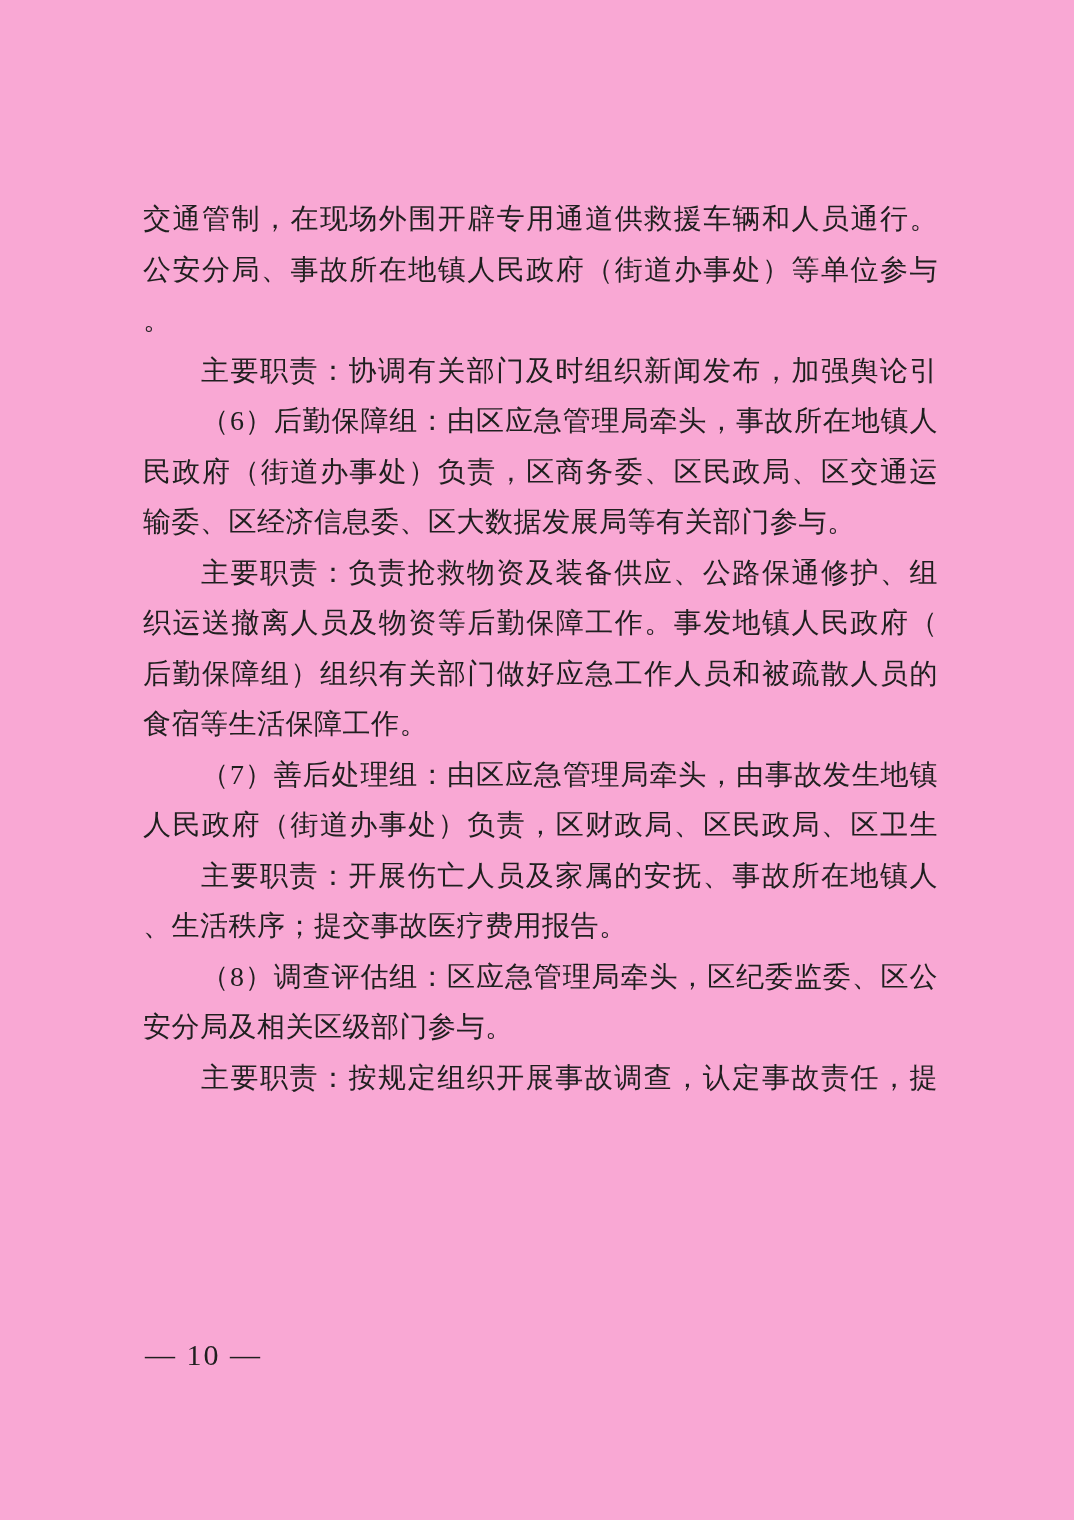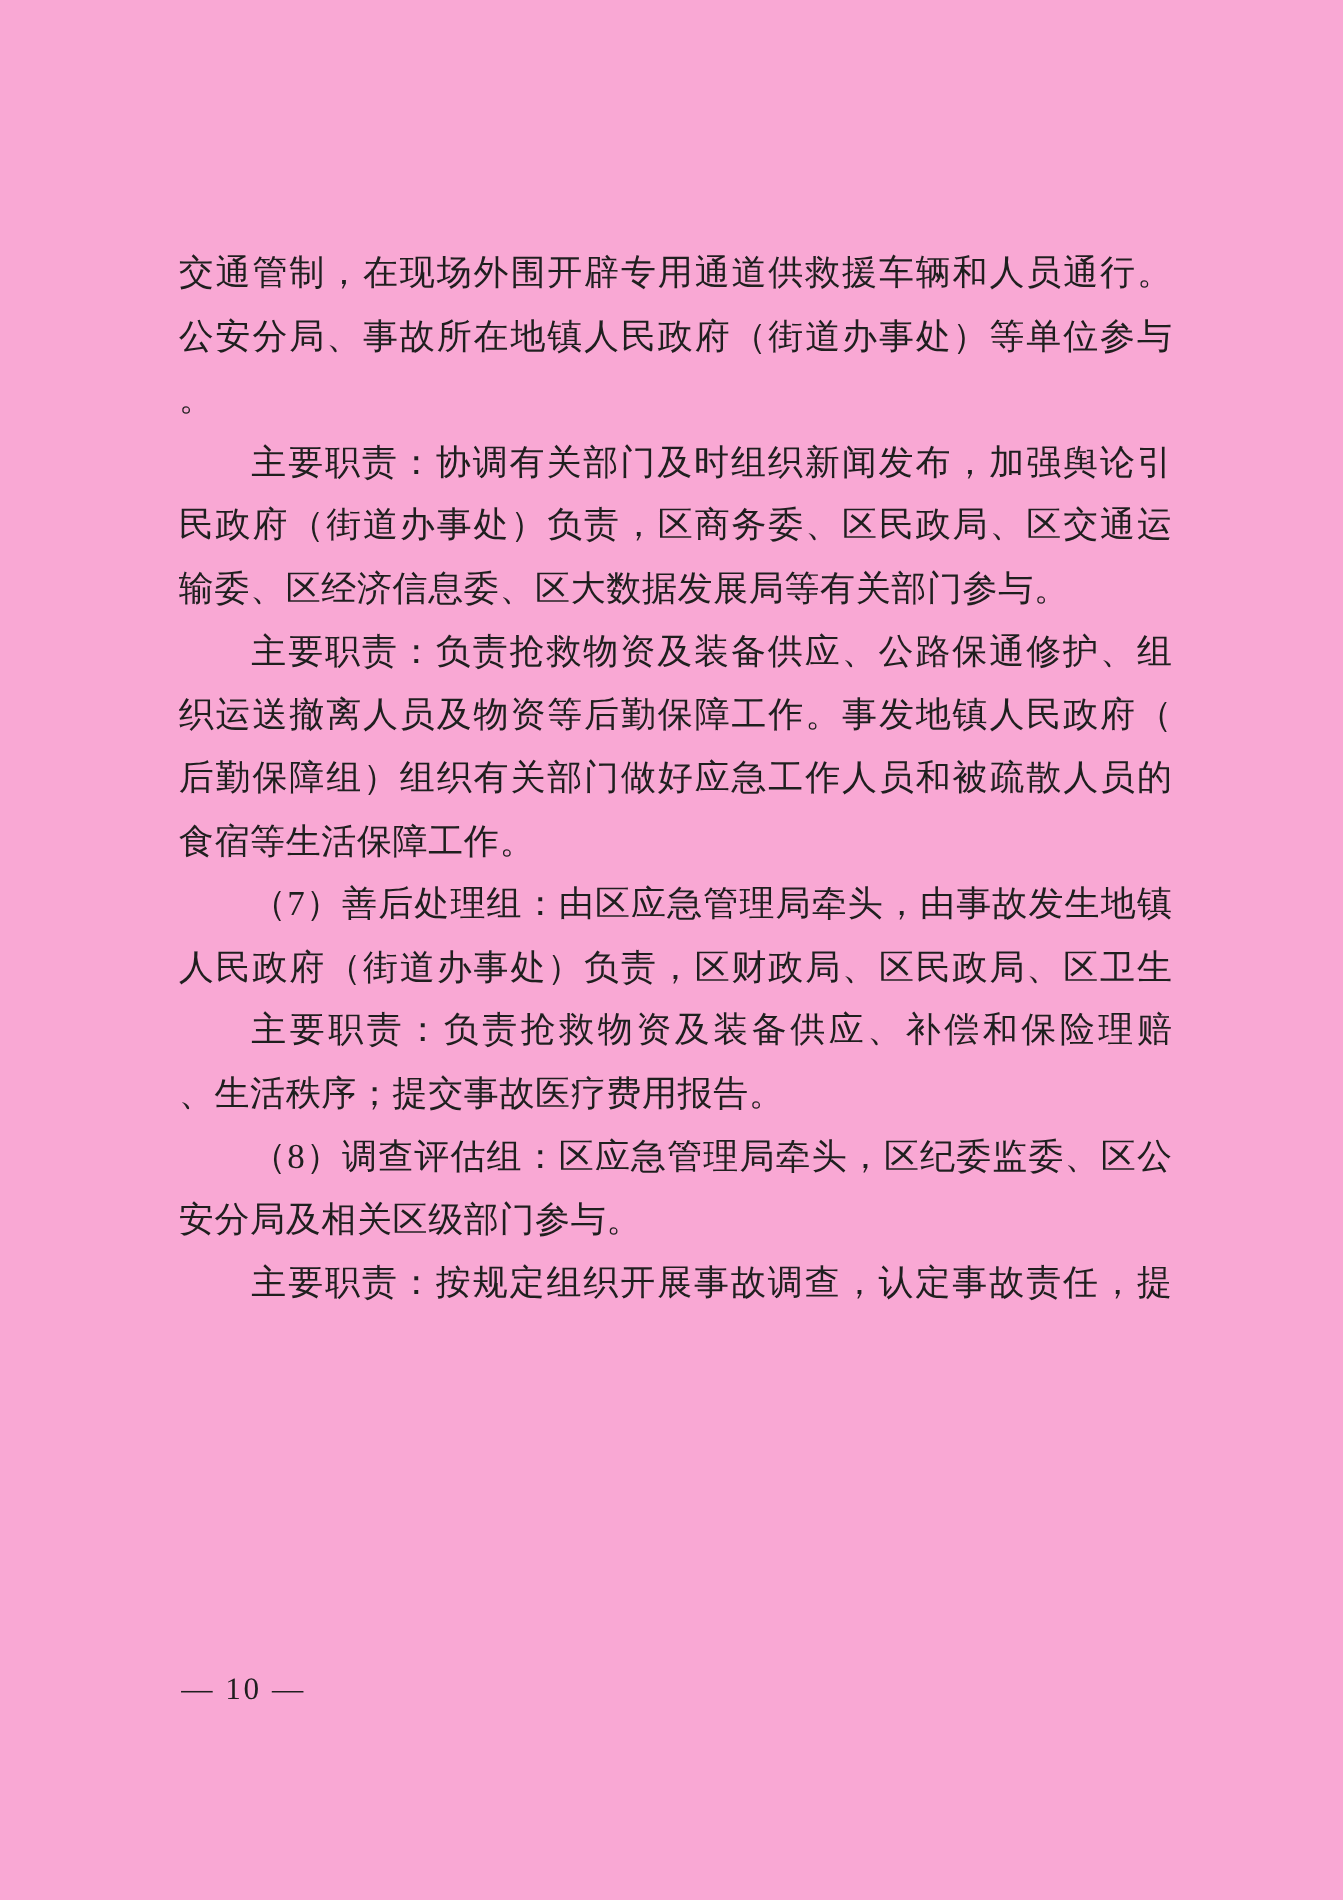--- a/index.html
+++ b/index.html
@@ -37,42 +37,43 @@
     text-align: justify;
     text-align-last: justify;
   }
   .line.indent {
     text-indent: 58px;
   }
   .page-number {
     position: absolute;
     left: 145px;
     top: 1338px;
-    font-size: 25px;
+    font-size: 30px;
     letter-spacing: 2px;
     color: #1f1f1f;
   }
 </style>
 </head>
 <body>
 
 <div class="page">
   <div class="content">
       <div class="line justify">交通管制，在现场外围开辟专用通道供救援车辆和人员通行。</div>
       <div class="line justify">公安分局、事故所在地镇人民政府（街道办事处）等单位参与</div>
       <div class="line">。</div>
       <div class="line indent justify">主要职责：协调有关部门及时组织新闻发布，加强舆论引</div>
+      <div class="line indent justify">（6）后勤保障组：由区应急管理局牵头，事故所在地镇人</div>
       <div class="line justify">民政府（街道办事处）负责，区商务委、区民政局、区交通运</div>
       <div class="line">输委、区经济信息委、区大数据发展局等有关部门参与。</div>
       <div class="line indent justify">主要职责：负责抢救物资及装备供应、公路保通修护、组</div>
       <div class="line justify">织运送撤离人员及物资等后勤保障工作。事发地镇人民政府（</div>
       <div class="line justify">后勤保障组）组织有关部门做好应急工作人员和被疏散人员的</div>
       <div class="line">食宿等生活保障工作。</div>
       <div class="line indent justify">（7）善后处理组：由区应急管理局牵头，由事故发生地镇</div>
       <div class="line justify">人民政府（街道办事处）负责，区财政局、区民政局、区卫生</div>
-      <div class="line indent justify">主要职责：负责抢救物资及装备供应、补偿和保险理赔</div>
+      <div class="line indent justify">主要职责：开展伤亡人员及家属的安抚、事故所在地镇人</div>
       <div class="line">、生活秩序；提交事故医疗费用报告。</div>
       <div class="line indent justify">（8）调查评估组：区应急管理局牵头，区纪委监委、区公</div>
       <div class="line">安分局及相关区级部门参与。</div>
       <div class="line indent justify">主要职责：按规定组织开展事故调查，认定事故责任，提</div>
     </div>
   <div class="page-number">— 10 —</div>
 </div>
 
 </body></html>

